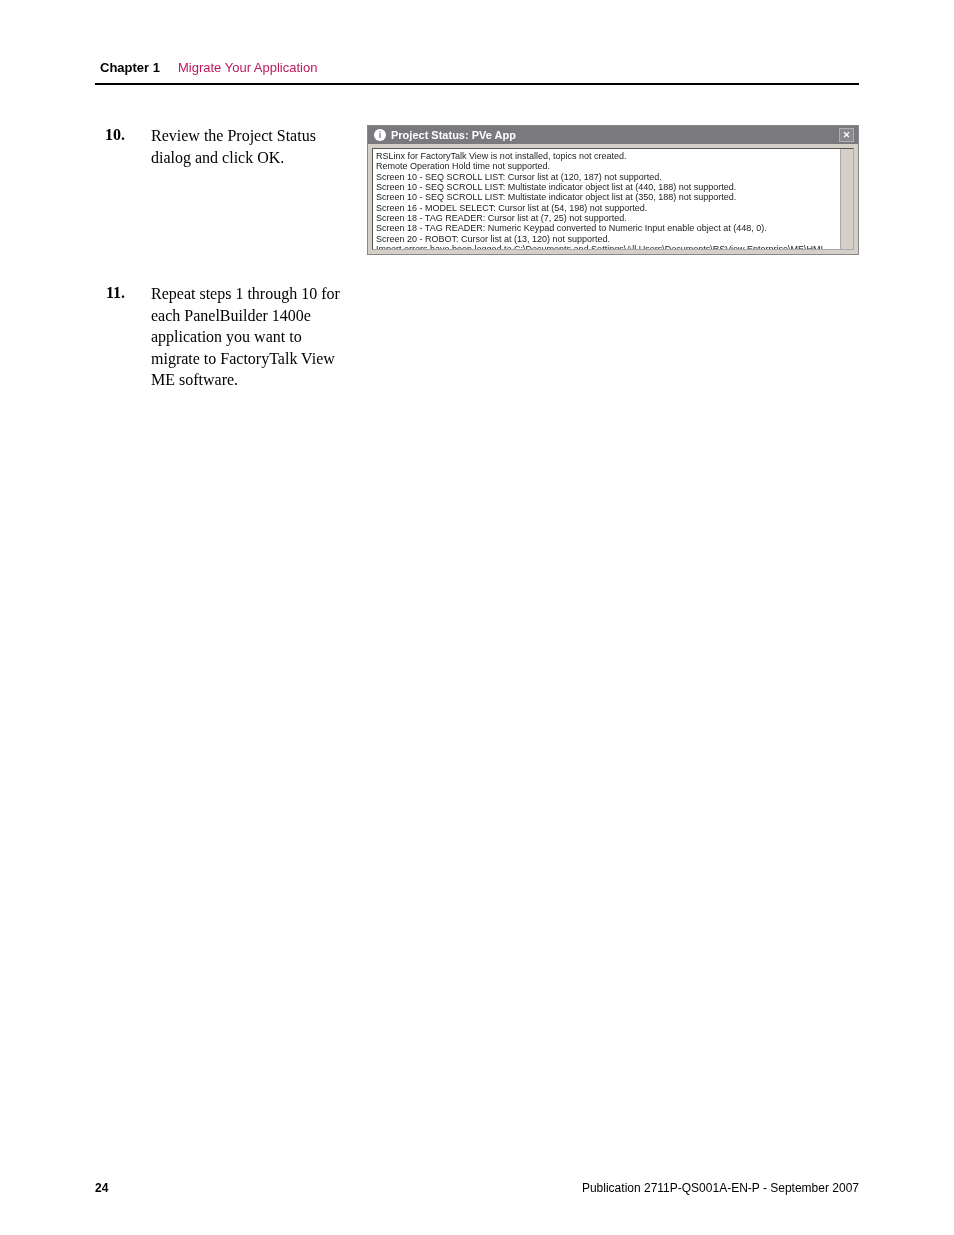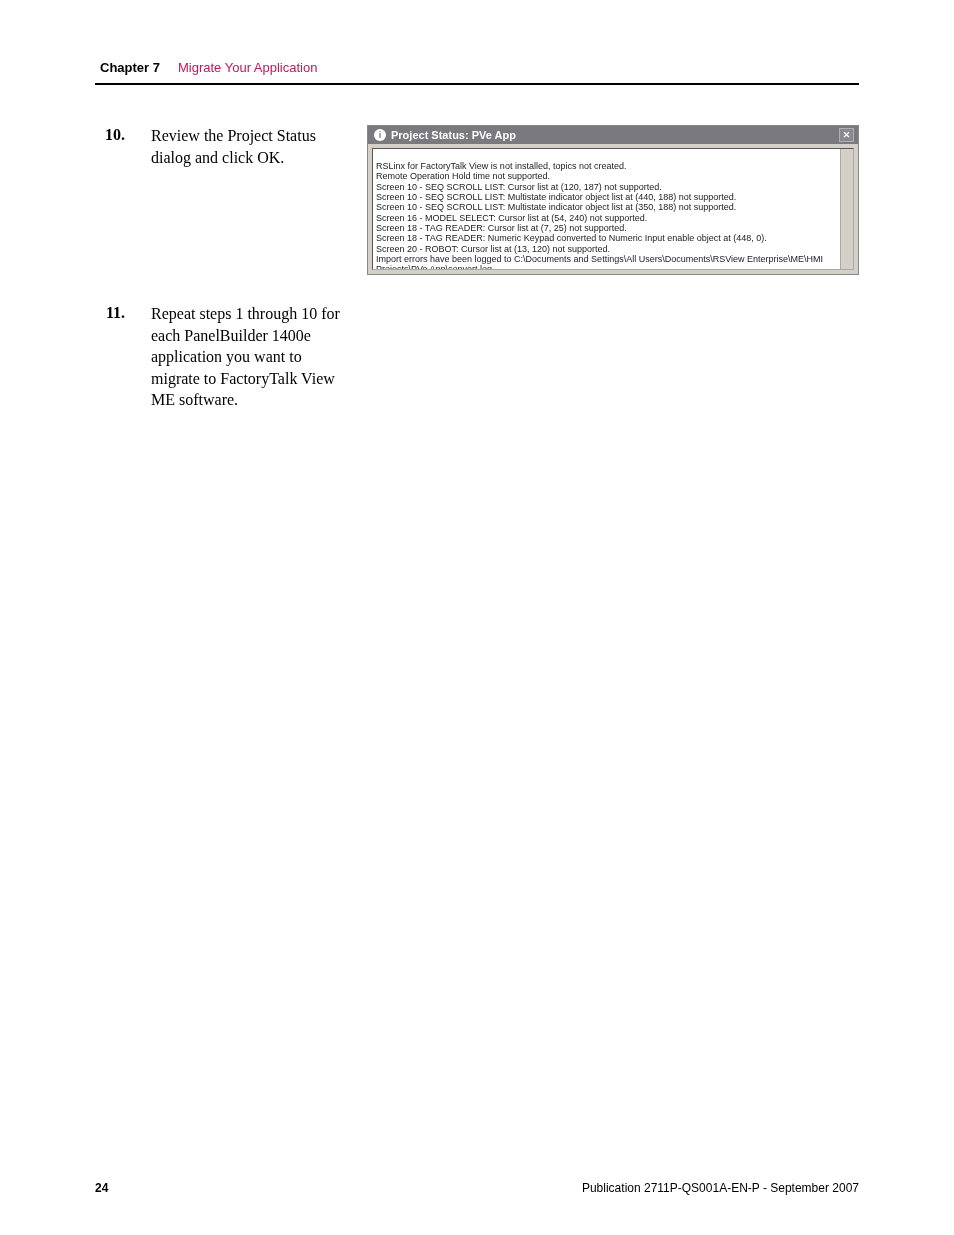--- a/index.html
+++ b/index.html
@@ -89,21 +89,21 @@
     font-size:9px; font-weight:bold; font-family:Arial;
     box-sizing:border-box;
   }
   .dialog-body-wrap {
     background:#d4d0c8;
     padding:4px;
   }
   .dialog-log {
     background:#fff;
     border:1px inset #aaa;
-    padding:12px 3px;
+    padding:2px 3px;
     font-family: Tahoma, Arial, sans-serif;
     font-size:9px;
     line-height:1.15;
     color:#222;
     height:96px;
     overflow:hidden;
     position:relative;
   }
   .dialog-log::after {
     content:"";
@@ -129,21 +129,21 @@
     font-family: Arial, Helvetica, sans-serif;
     font-size:12px;
   }
   .footer .pgnum { font-weight:bold; }
 </style>
 </head>
 <body>
 
 <div class="page">
   <div class="running-head">
-    <span class="chapter">Chapter 7</span>
+    <span class="chapter">Chapter 1</span>
     <span class="chapter-title">Migrate Your Application</span>
   </div>
   <hr class="rule">
 
   <div class="body-row">
     <div class="num-col">10.</div>
     <div class="text-col">Review the Project Status dialog and click OK.</div>
     <div class="dialog-col">
       <div class="dialog">
         <div class="dialog-titlebar">
@@ -153,21 +153,21 @@
           </span>
           <span class="close-btn">✕</span>
         </div>
         <div class="dialog-body-wrap">
           <div class="dialog-log">
             <div>RSLinx for FactoryTalk View is not installed, topics not created.</div>
             <div>Remote Operation Hold time not supported.</div>
             <div>Screen 10 - SEQ SCROLL LIST: Cursor list at (120, 187) not supported.</div>
             <div>Screen 10 - SEQ SCROLL LIST: Multistate indicator object list at (440, 188) not supported.</div>
             <div>Screen 10 - SEQ SCROLL LIST: Multistate indicator object list at (350, 188) not supported.</div>
-            <div>Screen 16 - MODEL SELECT: Cursor list at (54, 240) not supported.</div>
+            <div>Screen 16 - MODEL SELECT: Cursor list at (54, 198) not supported.</div>
             <div>Screen 18 - TAG READER: Cursor list at (7, 25) not supported.</div>
             <div>Screen 18 - TAG READER: Numeric Keypad converted to Numeric Input enable object at (448, 0).</div>
             <div>Screen 20 - ROBOT: Cursor list at (13, 120) not supported.</div>
             <div>Import errors have been logged to C:\Documents and Settings\All Users\Documents\RSView Enterprise\ME\HMI Projects\PVe App\convert.log</div>
             <span class="scroll-arrow" style="top:0">▴</span>
           </div>
         </div>
       </div>
     </div>
   </div>

